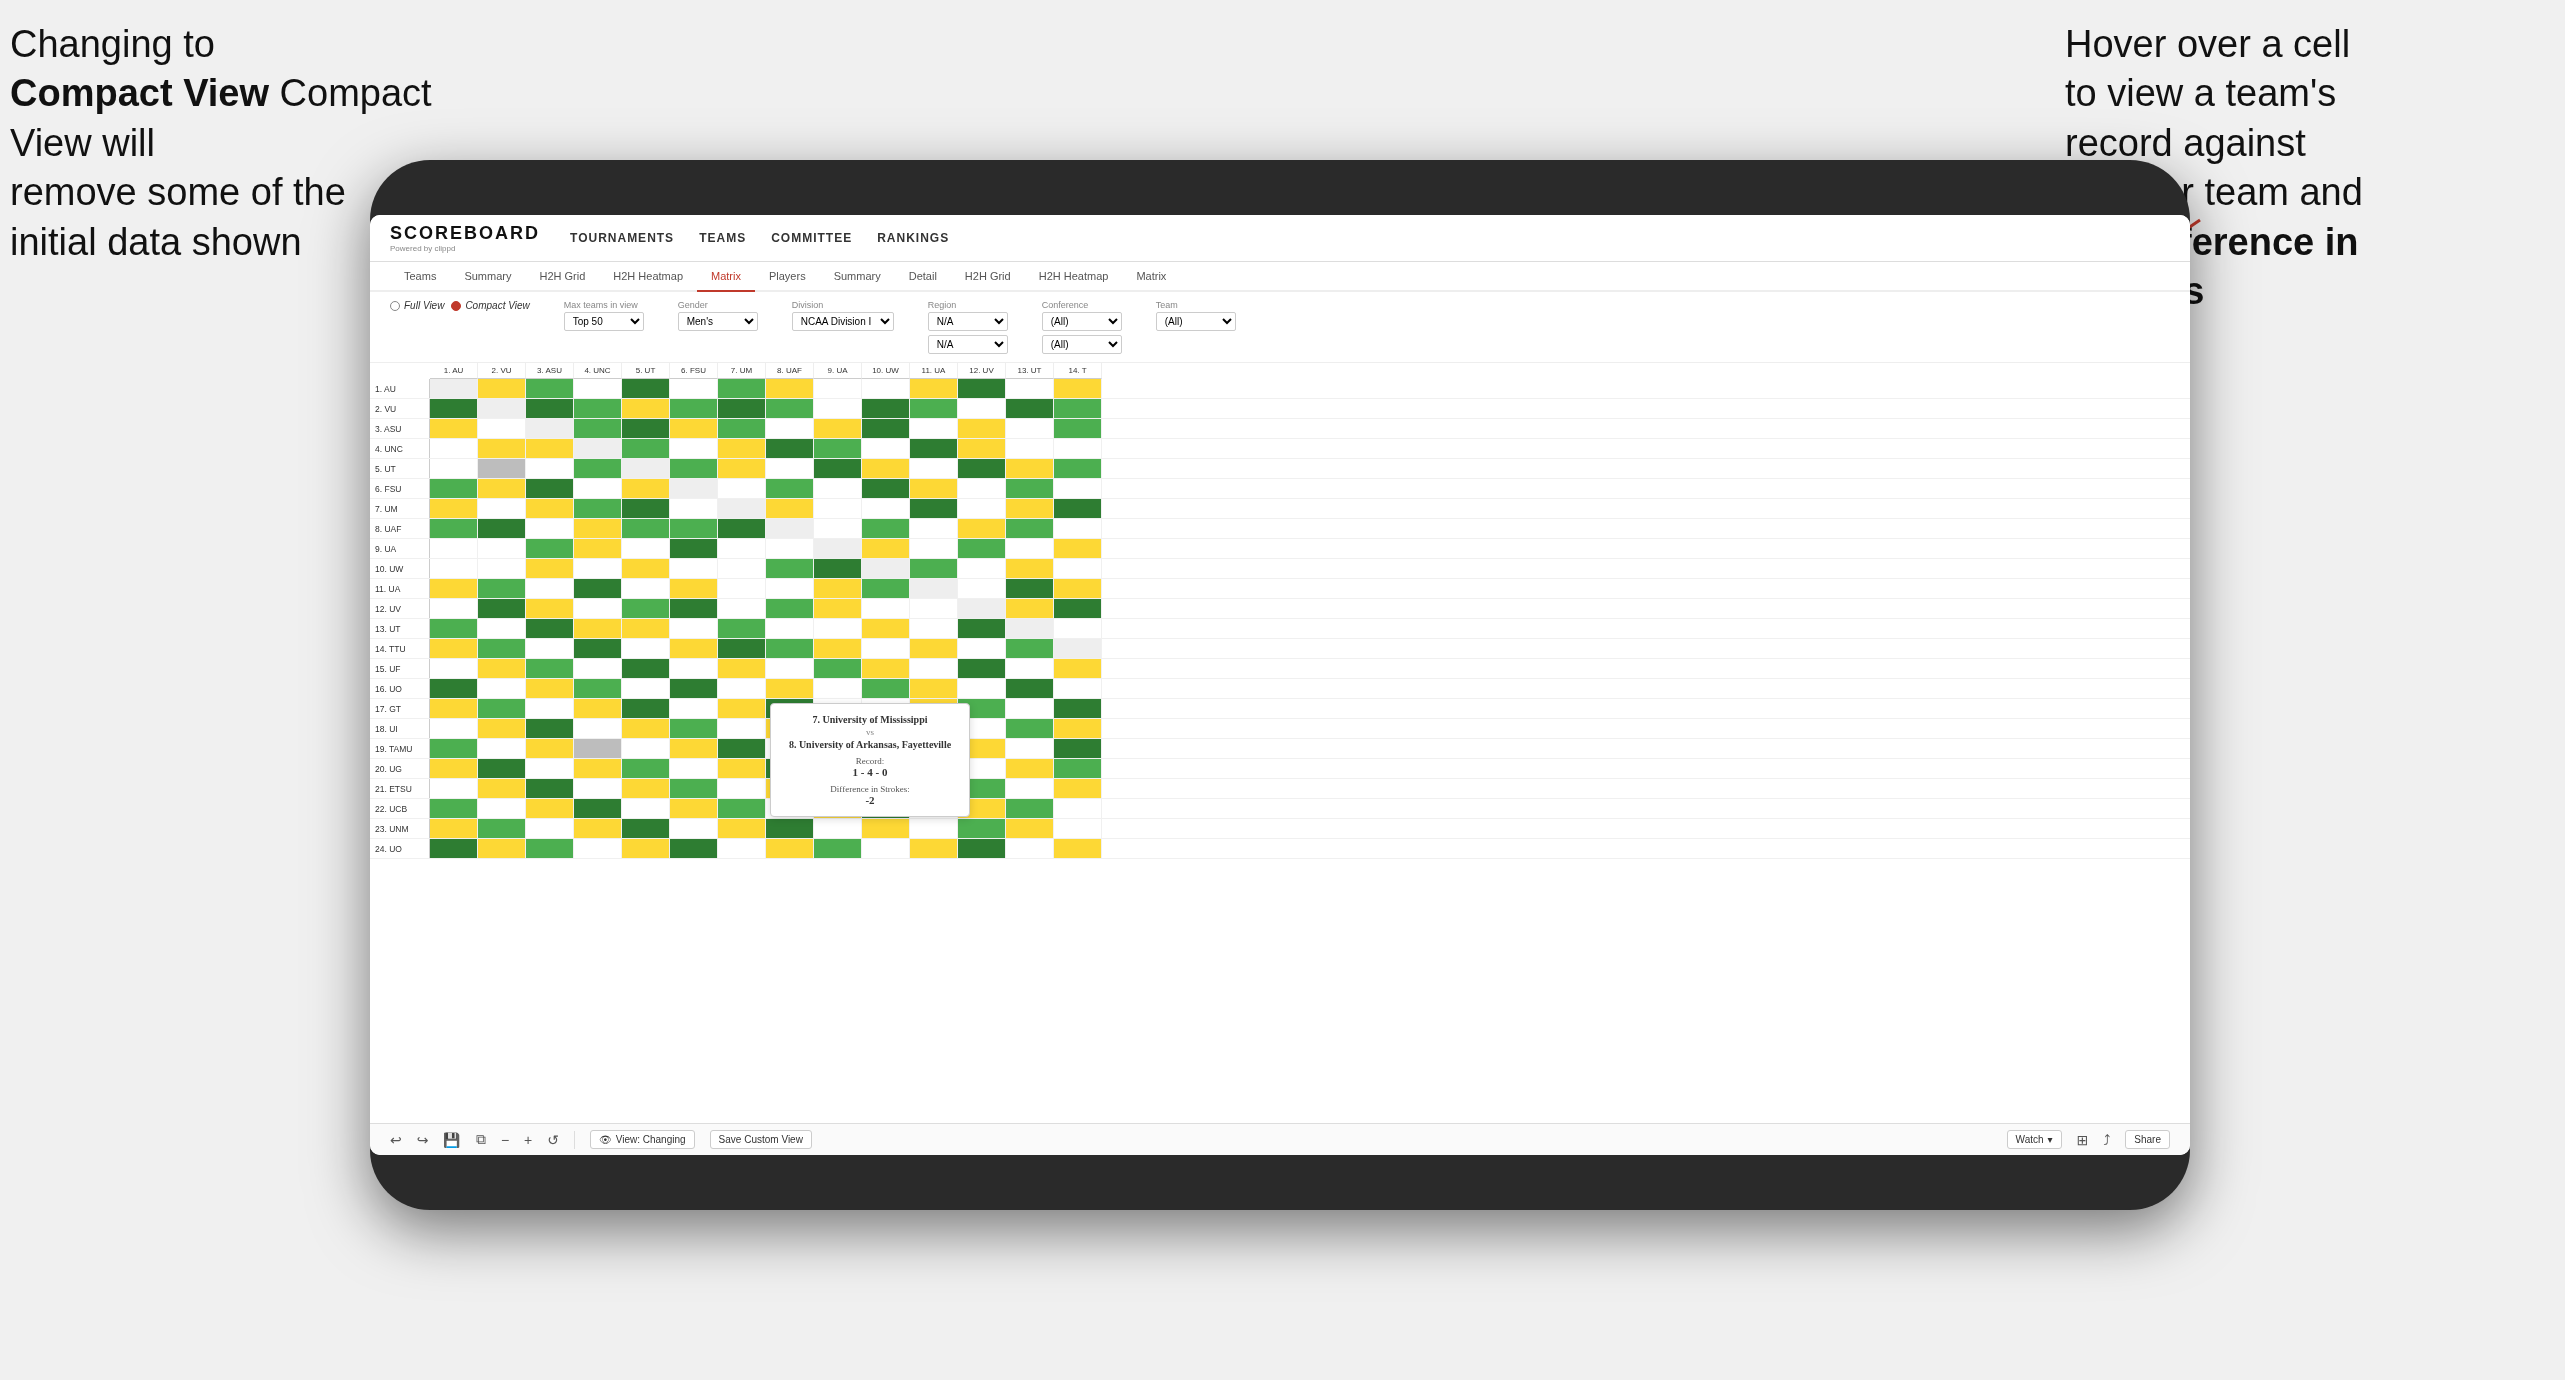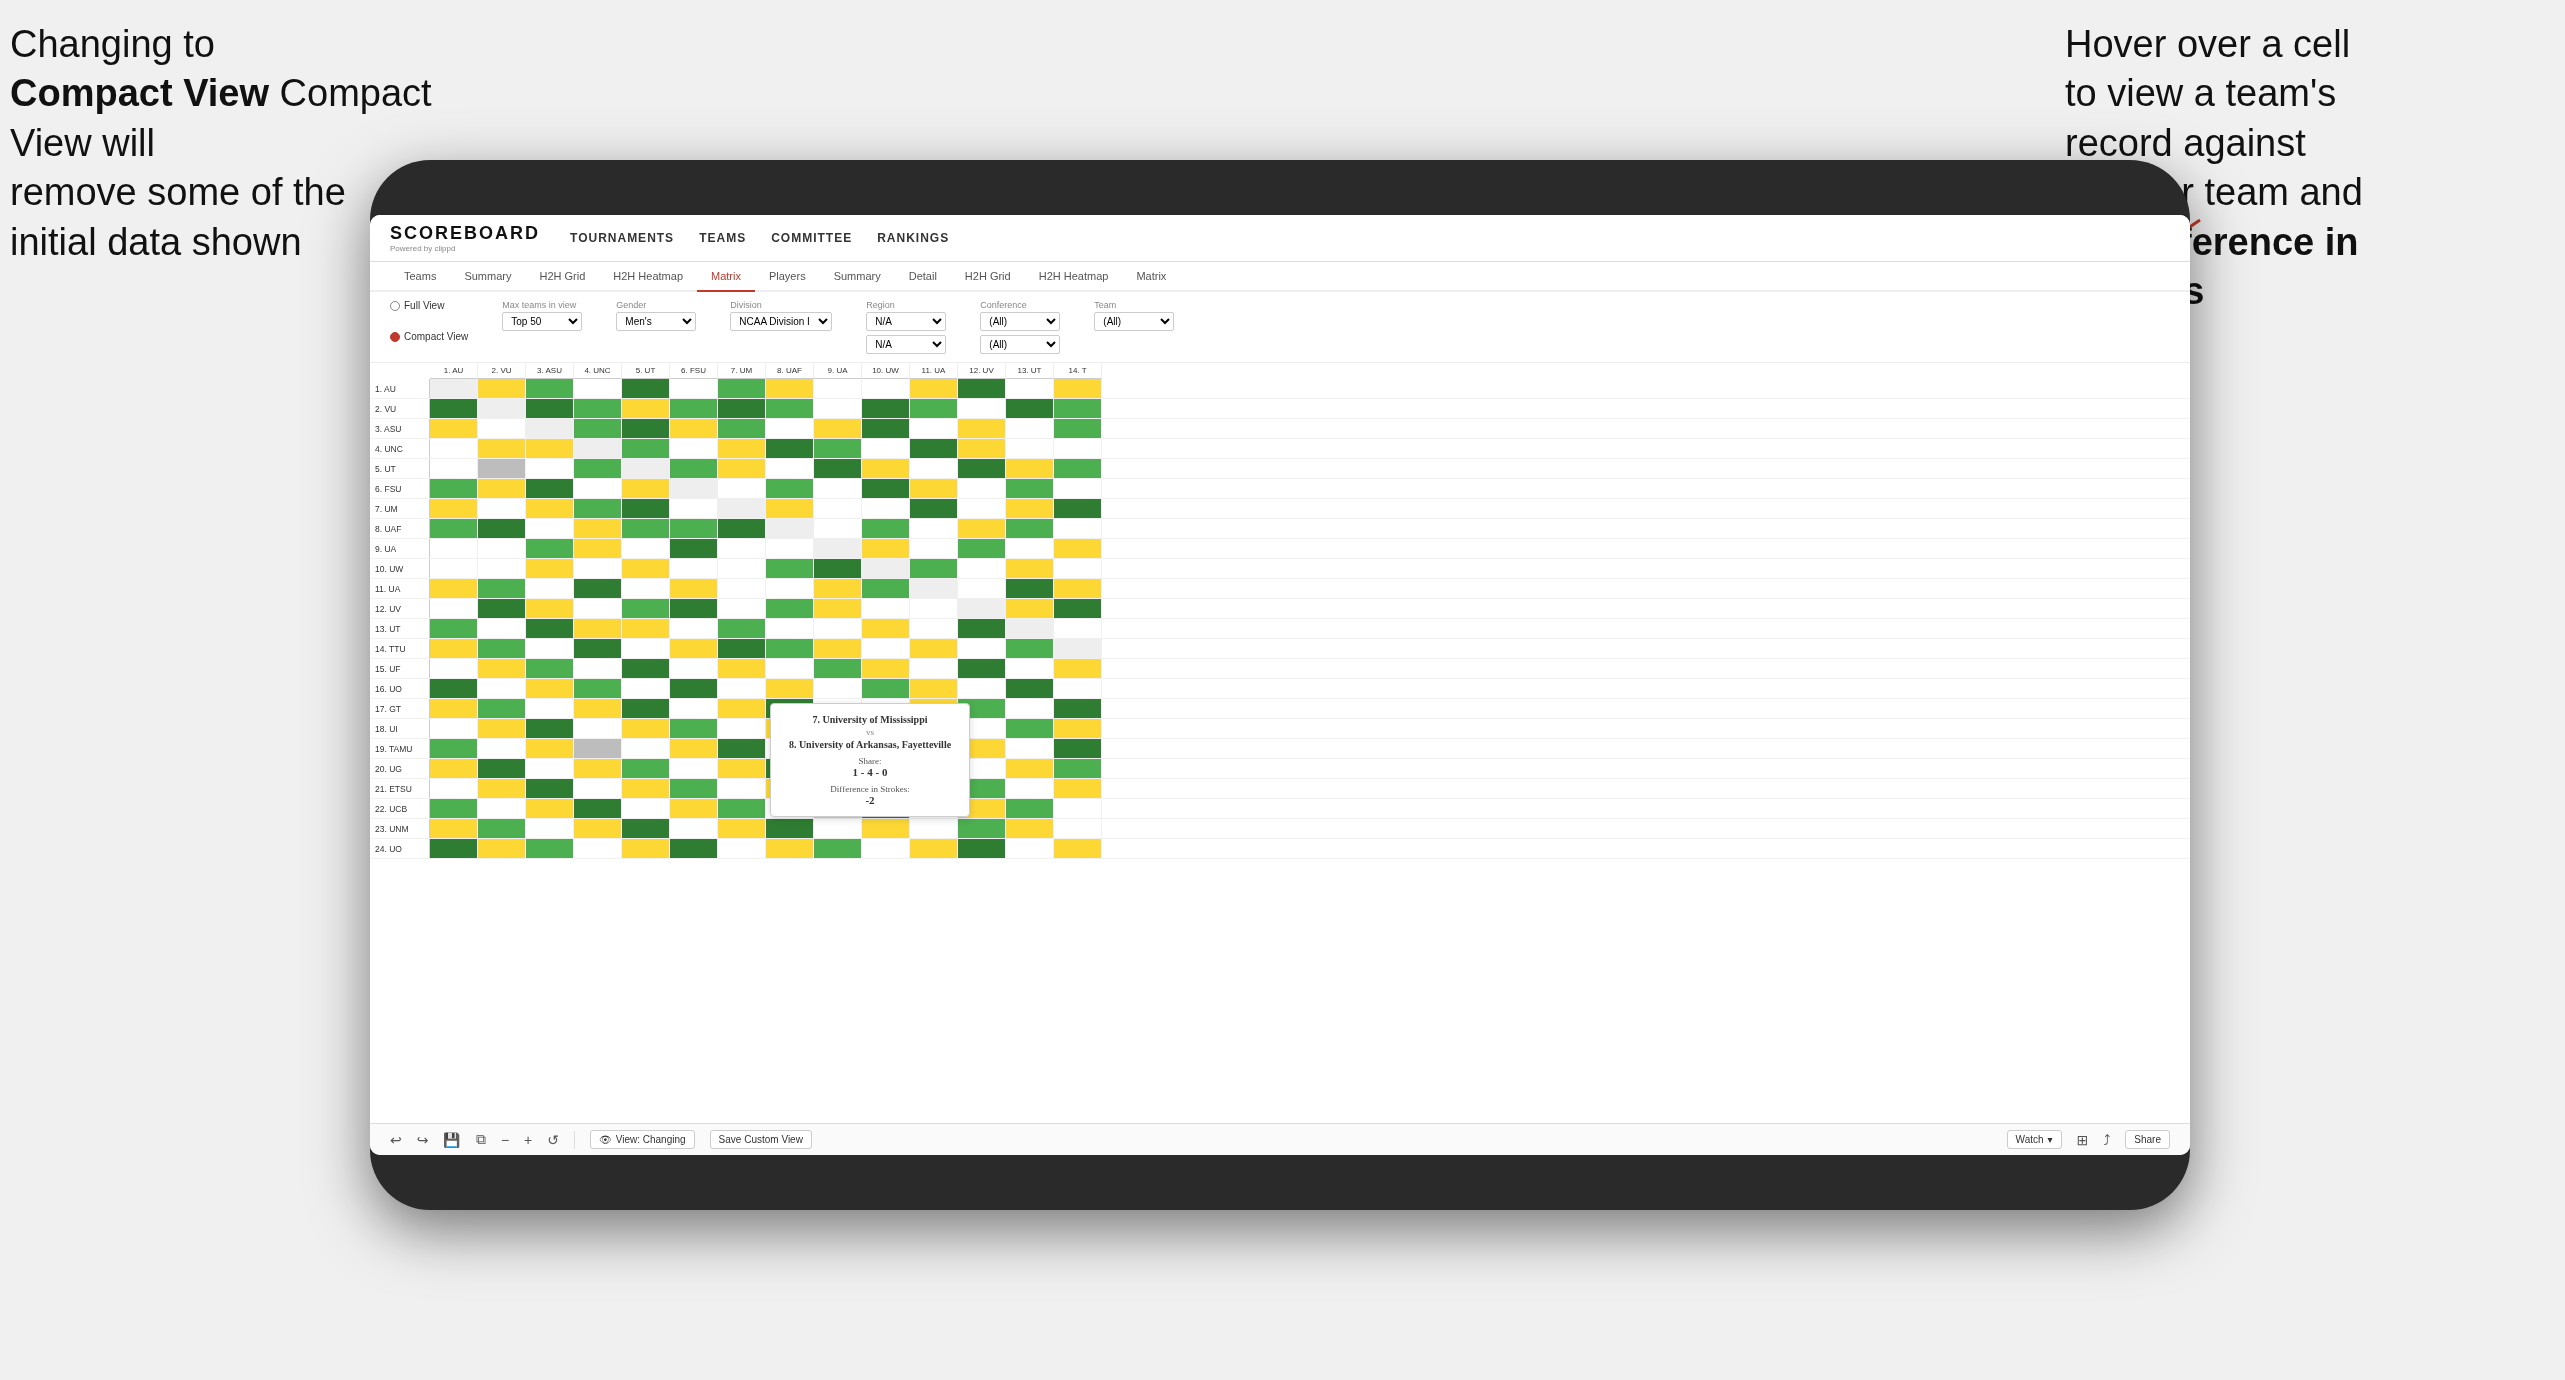--- a/index.html
+++ b/index.html
@@ -145,24 +145,25 @@
       padding: 8px 20px;
       gap: 20px;
       border-bottom: 1px solid #eee;
       background: #fff;
       flex-shrink: 0;
       flex-wrap: wrap;
     }
 
     .radio-group {
       display: flex;
-      flex-direction: column;
-      gap: 20px;
+      flex-direction: row;
+      gap: 7px;
       font-size: 10px;
       color: #333;
+      font-style: italic;
     }
     .radio-item {
       display: flex;
       align-items: center;
       gap: 4px;
     }
     .radio-circle {
       width: 10px;
       height: 10px;
       border-radius: 50%;
@@ -912,21 +913,21 @@
           <div class="matrix-cell cell-green-dark"></div>
           <div class="matrix-cell cell-white"></div>
           <div class="matrix-cell cell-yellow"></div>
         </div>
       </div>
 
       <div class="tooltip-box">
         <div class="tooltip-title">7. University of Mississippi</div>
         <div class="tooltip-vs">vs</div>
         <div class="tooltip-title">8. University of Arkansas, Fayetteville</div>
-        <div class="tooltip-record-label">Share:</div>
+        <div class="tooltip-record-label">Record:</div>
         <div class="tooltip-record-value">1 - 4 - 0</div>
         <div class="tooltip-diff-label">Difference in Strokes:</div>
         <div class="tooltip-diff-value">-2</div>
       </div>
     </div>
 
     <div class="bottom-toolbar">
       <span class="toolbar-icon">↩</span>
       <span class="toolbar-icon">↪</span>
       <span class="toolbar-icon">💾</span>

